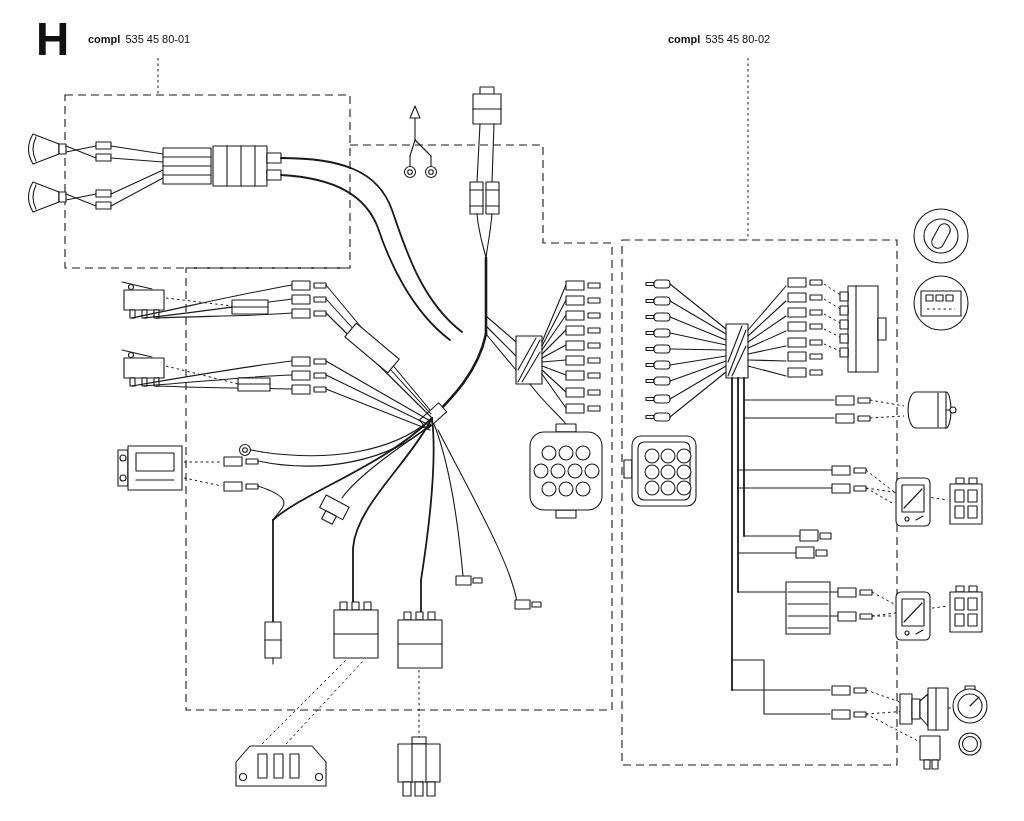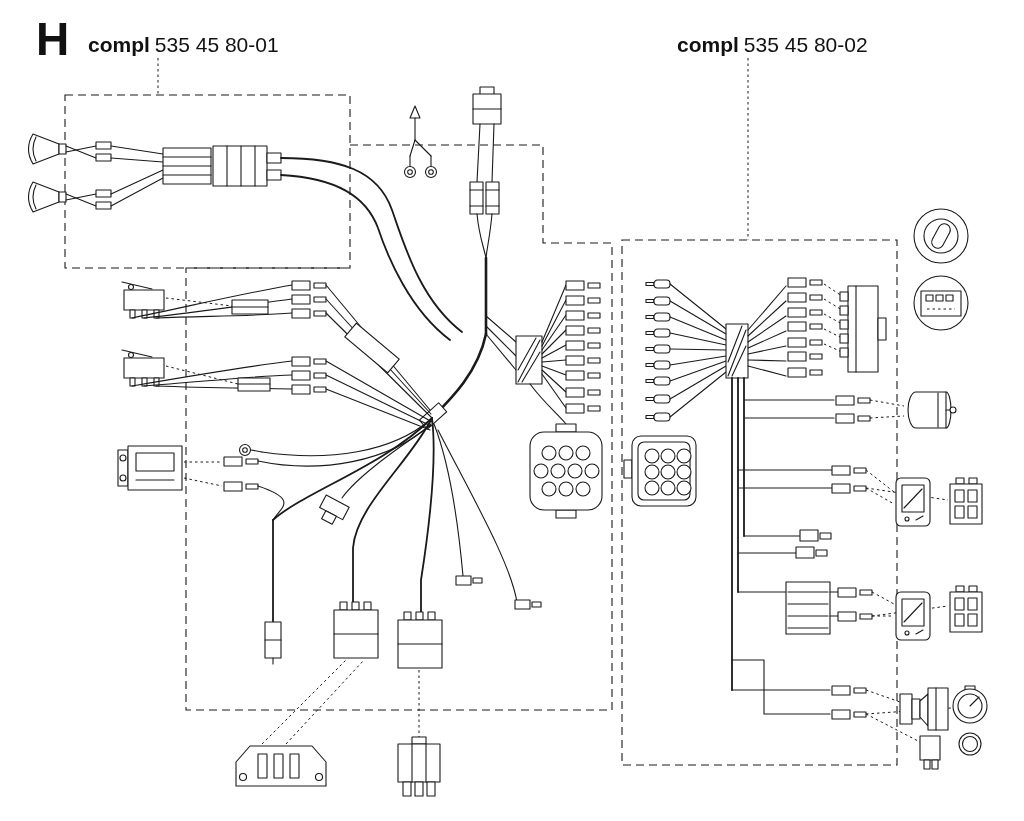--- a/index.html
+++ b/index.html
@@ -1,23 +1,23 @@
 <!DOCTYPE html>
 <html><head>
 <meta charset="utf-8">
 <style>
   html,body{margin:0;padding:0;background:#ffffff;}
   #stage{position:relative;width:1024px;height:821px;background:#ffffff;overflow:hidden;
          font-family:"Liberation Sans",sans-serif;color:#111;}
   #stage svg{position:absolute;left:0;top:0;}
   .big-h{position:absolute;left:36px;top:16px;font-size:46px;font-weight:bold;line-height:1;}
-  .lbl{position:absolute;font-size:21px;white-space:nowrap;}
+  .lbl{position:absolute;font-size:11px;white-space:nowrap;}
   .lbl .b{font-weight:bold;margin-right:5px;}
   .lbl1{left:88px;top:33px;}
-  .lbl2{left:668px;top:33px;margin-left:9px;}
+  .lbl2{left:668px;top:33px;}
   
   .ln{fill:none;stroke:#1a1a1a;stroke-width:1.1;stroke-linecap:round;stroke-linejoin:round;}
   .med{fill:none;stroke:#1a1a1a;stroke-width:1.8;stroke-linecap:round;stroke-linejoin:round;}
   .thk{fill:none;stroke:#1a1a1a;stroke-width:2.6;stroke-linecap:round;}
   .bx{fill:#ffffff;stroke:#1a1a1a;stroke-width:1.1;stroke-linejoin:round;}
   .dsh{fill:none;stroke:#1a1a1a;stroke-width:1.1;stroke-dasharray:8 5;}
   .dot{fill:none;stroke:#1a1a1a;stroke-width:1;stroke-dasharray:2.5 3;}
 </style>
 </head>
 <body>

